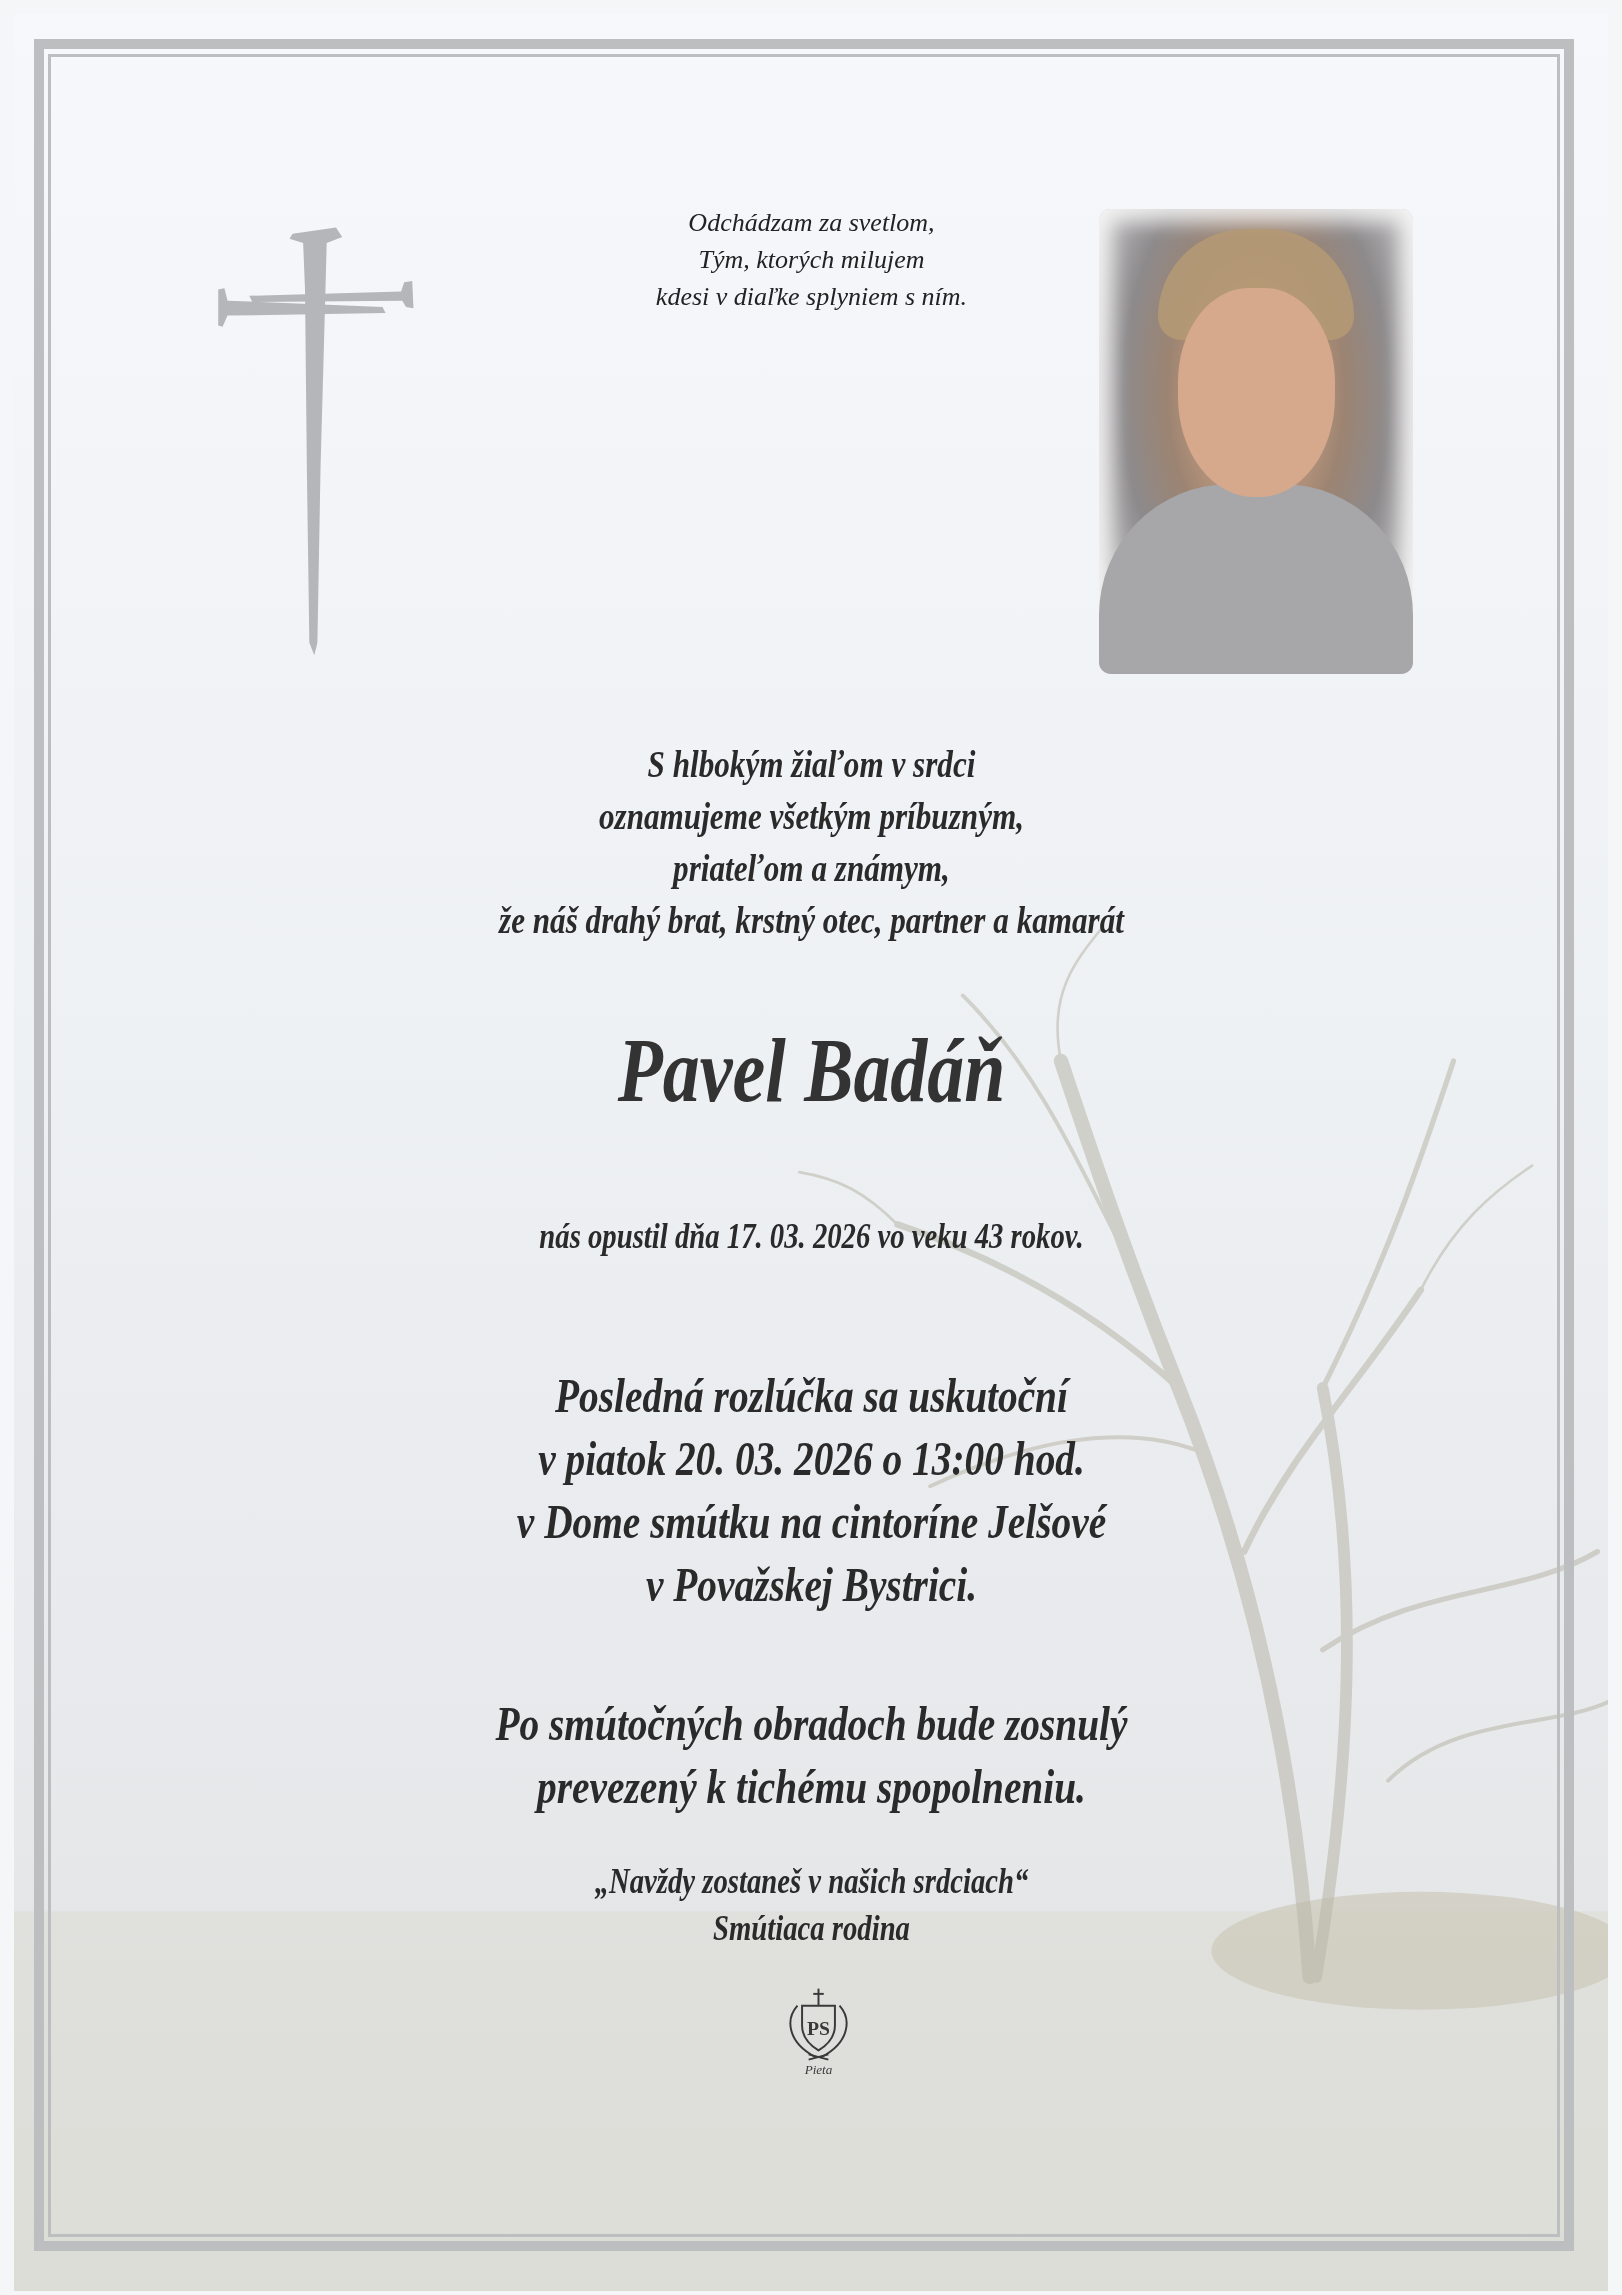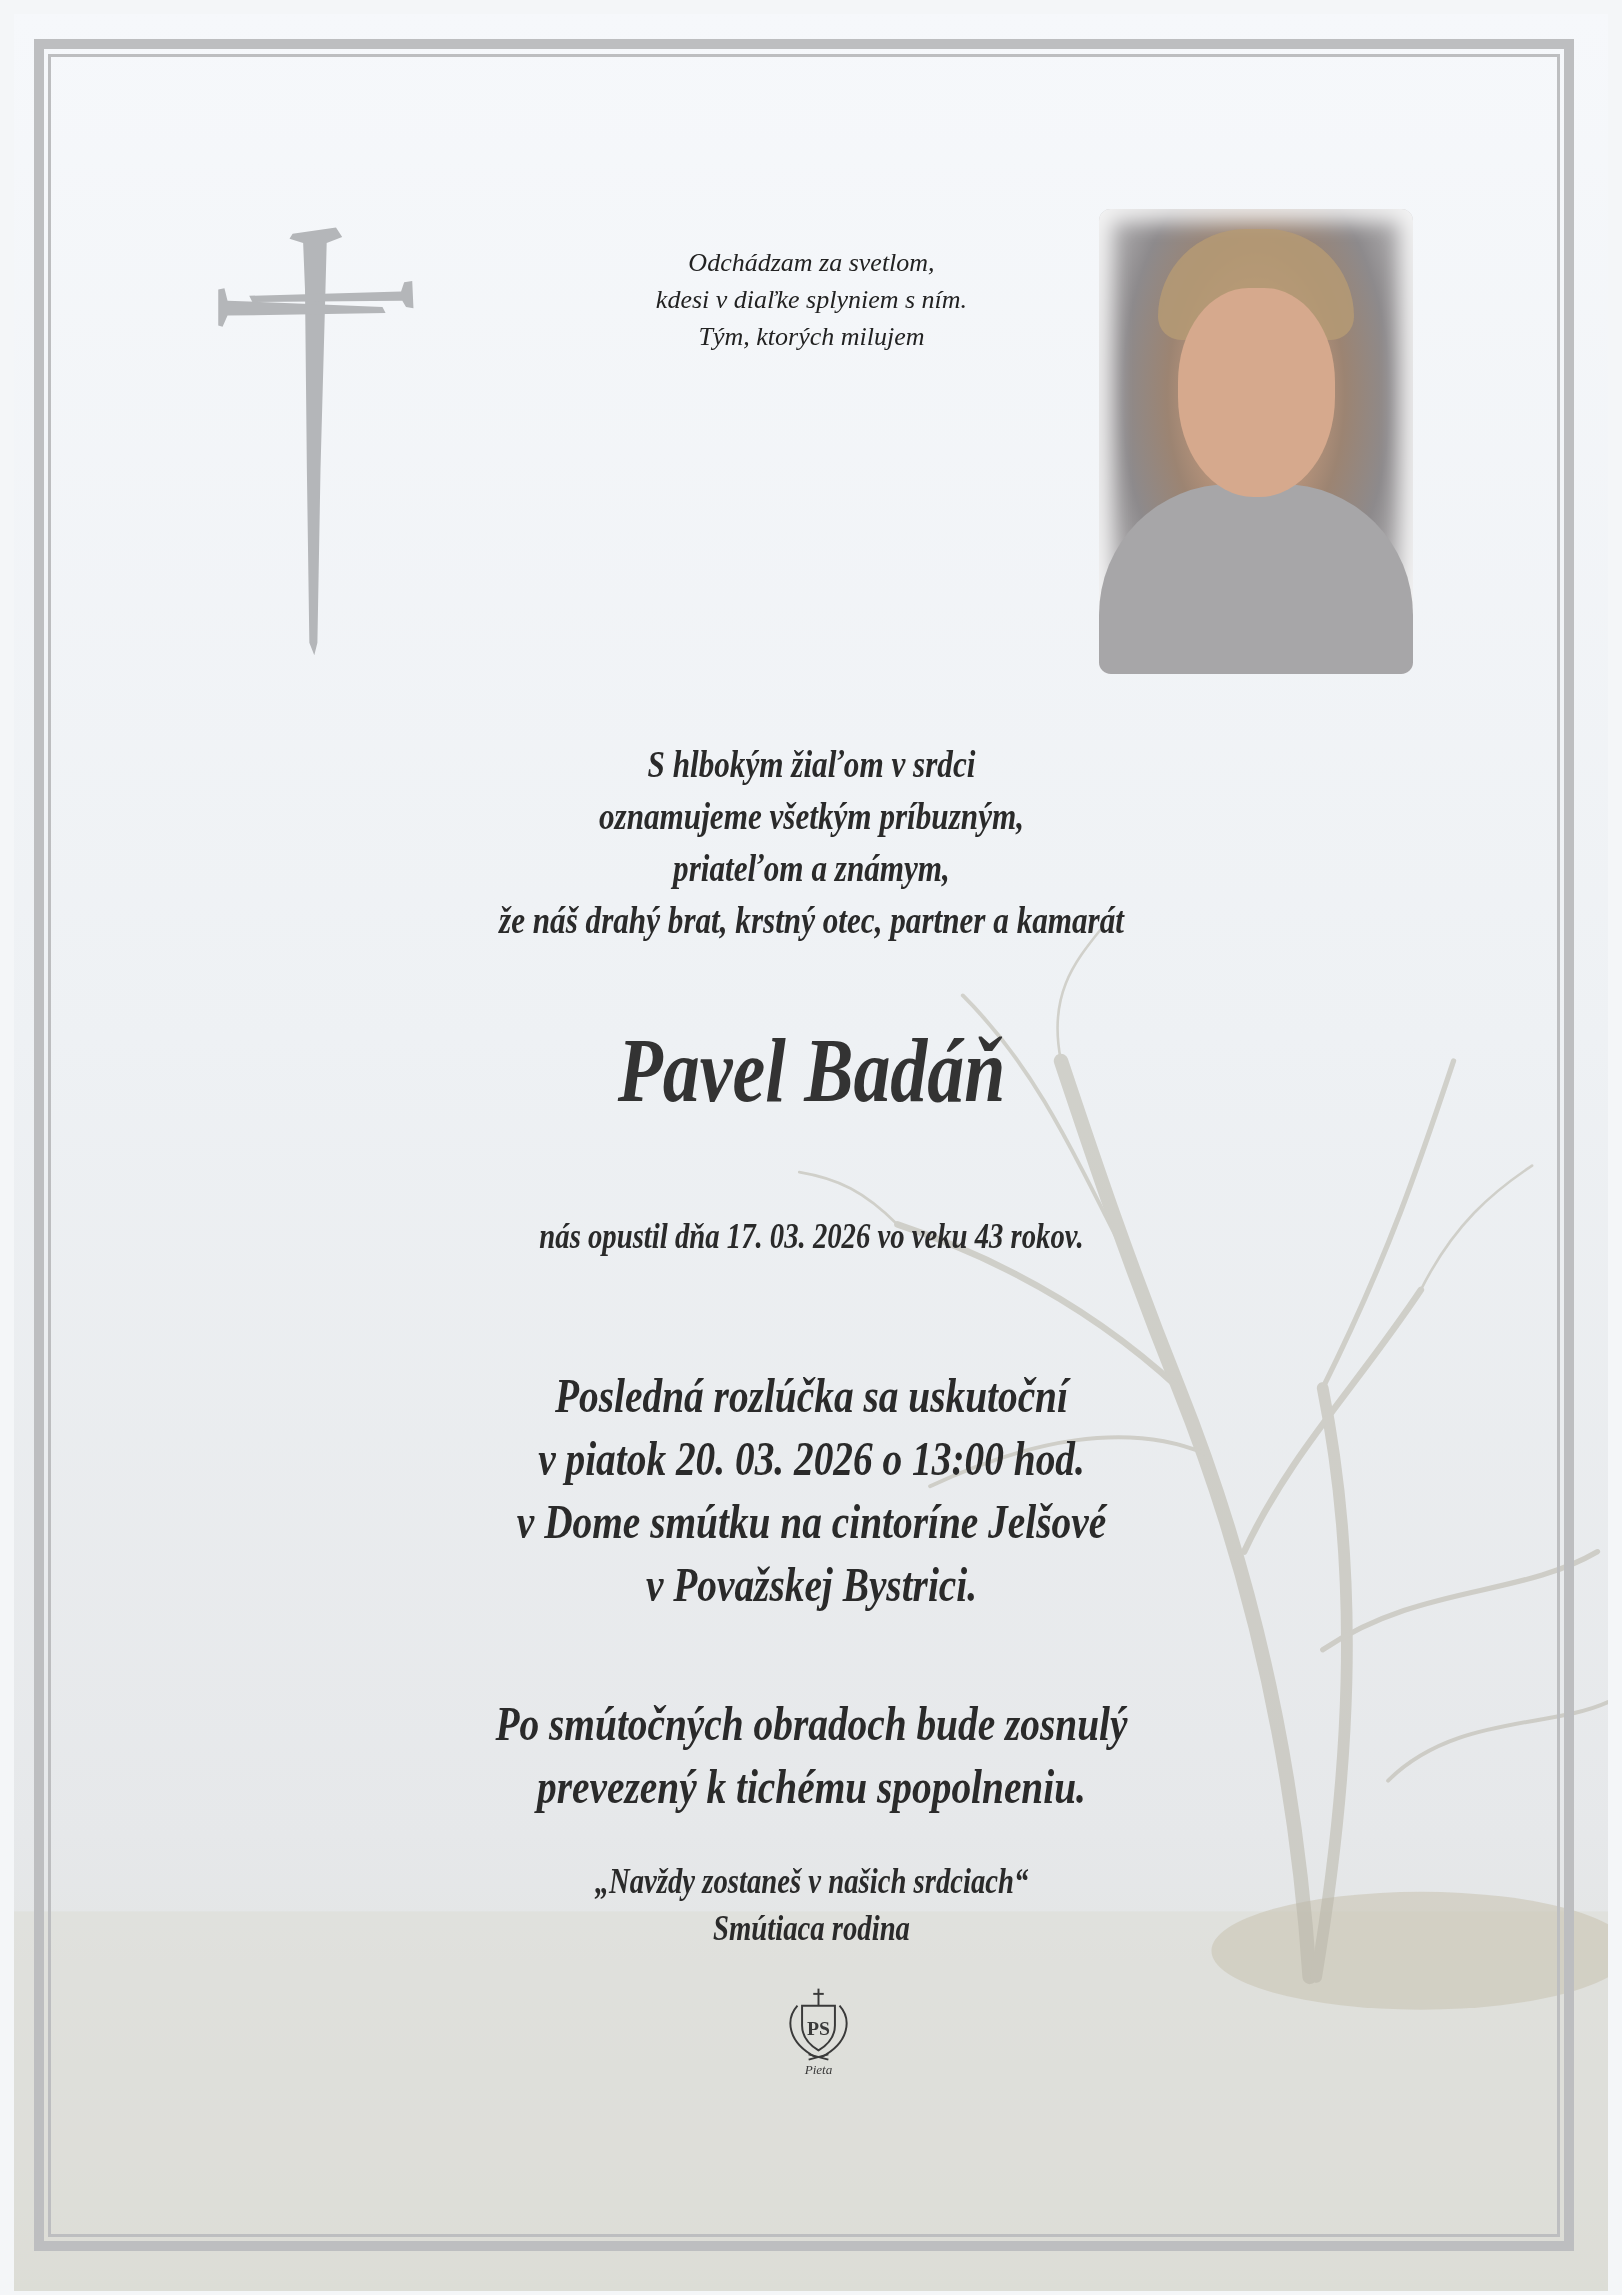--- a/index.html
+++ b/index.html
@@ -18,21 +18,21 @@
            background:radial-gradient(ellipse at 50% 40%, #d9b49a 0%, #c29a7f 22%, #9c8472 40%, #8d8a8c 60%, #b7b6b8 80%, #e9eaec 100%);
            box-shadow:0 0 19.6px 13px rgba(255,255,255,0.8) inset; overflow:hidden; }
   .photo .hair { position:absolute; left:59px; top:19.6px; width:196px; height:111px;
                  border-radius:98px 98px 26px 26px; background:#b59a74; opacity:.85; }
   .photo .face { position:absolute; left:79px; top:79px; width:157px; height:209px;
                  border-radius:45% 45% 48% 48%; background:#d6a98d; }
   .photo .hoodie { position:absolute; left:0; top:275px; width:314px; height:196px;
                    border-radius:131px 131px 0 0; background:#a7a6a8; }
   .text { position:absolute; left:0; width:1623px; text-align:center; color:#2a2a2a; }
   .poem { top:204px; left:576px; width:471px; font-size:26px; line-height:37px; font-style:italic;
-          font-family:"Liberation Serif", serif; color:#222;margin-top:40px; }
+          font-family:"Liberation Serif", serif; color:#222; }
   .cond { font-family:"Liberation Serif", serif; font-weight:bold; font-style:italic;
           transform:scaleX(0.82); transform-origin:center top; }
   .intro { top:738px; font-size:38px; line-height:52px; }
   .name { top:1018px; font-size:90px; line-height:105px; color:#333; }
   .died { top:1214px; font-size:35px; line-height:46px; }
   .funeral { top:1364px; font-size:48px; line-height:63px; }
   .after { top:1692px; font-size:48px; line-height:63px; }
   .quote { top:1858px; font-size:35px; line-height:47px; }
   .logo { position:absolute; left:779px; top:1986px; width:79px; height:92px; }
 </style>
@@ -66,22 +66,22 @@
 <svg class="cross" viewBox="0 0 400 760">
   <g fill="#b4b6b9">
     <path d="M155 40 L225 30 L235 45 L210 55 L208 130 L200 420 L195 700 L190 720 L182 700 L178 420 L175 130 L172 55 L150 48 Z"></path>
     <path d="M35 130 L45 128 L50 148 L300 158 L305 168 L50 172 L42 190 L35 188 Z"></path>
     <path d="M85 140 L330 133 L335 118 L348 116 L350 160 L338 158 L332 148 L90 150 Z"></path>
   </g>
 </svg>
 
 <div class="text poem">
   <div>Odchádzam za svetlom,</div>
+  <div>Tým, ktorých milujem</div>
   <div>kdesi v diaľke splyniem s ním.</div>
-  <div>Tým, ktorých milujem</div>
 </div>
 
 <div class="photo">
   <div class="hoodie"></div>
   <div class="hair"></div>
   <div class="face"></div>
 </div>
 
 <div class="text cond intro">
   <div>S hlbokým žiaľom v srdci</div>

